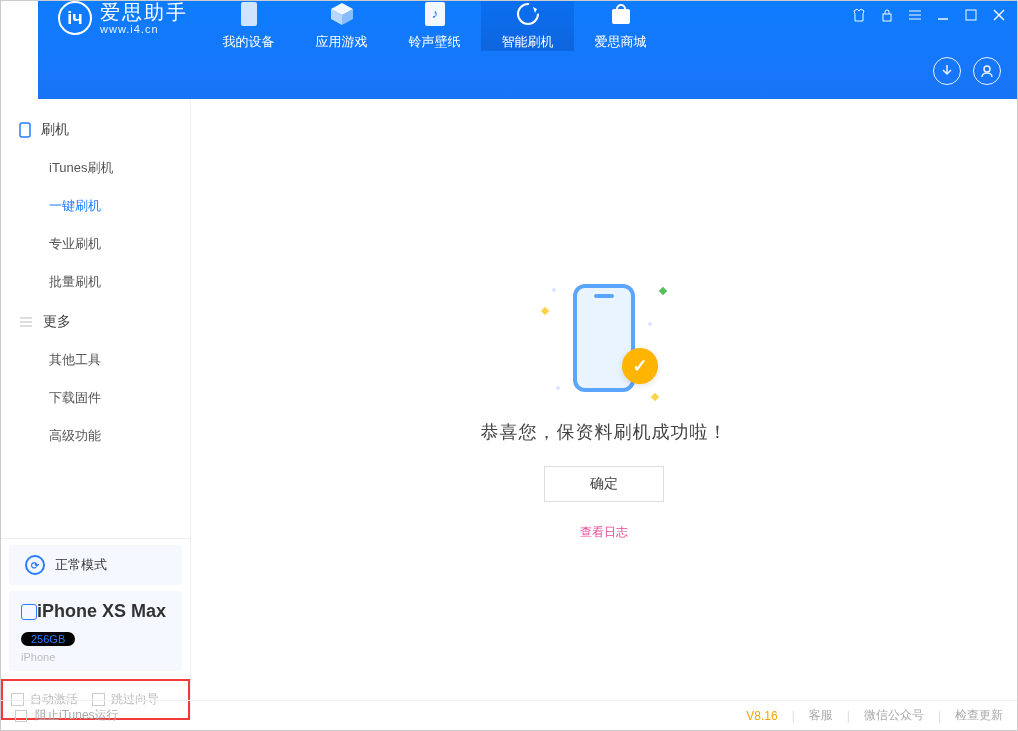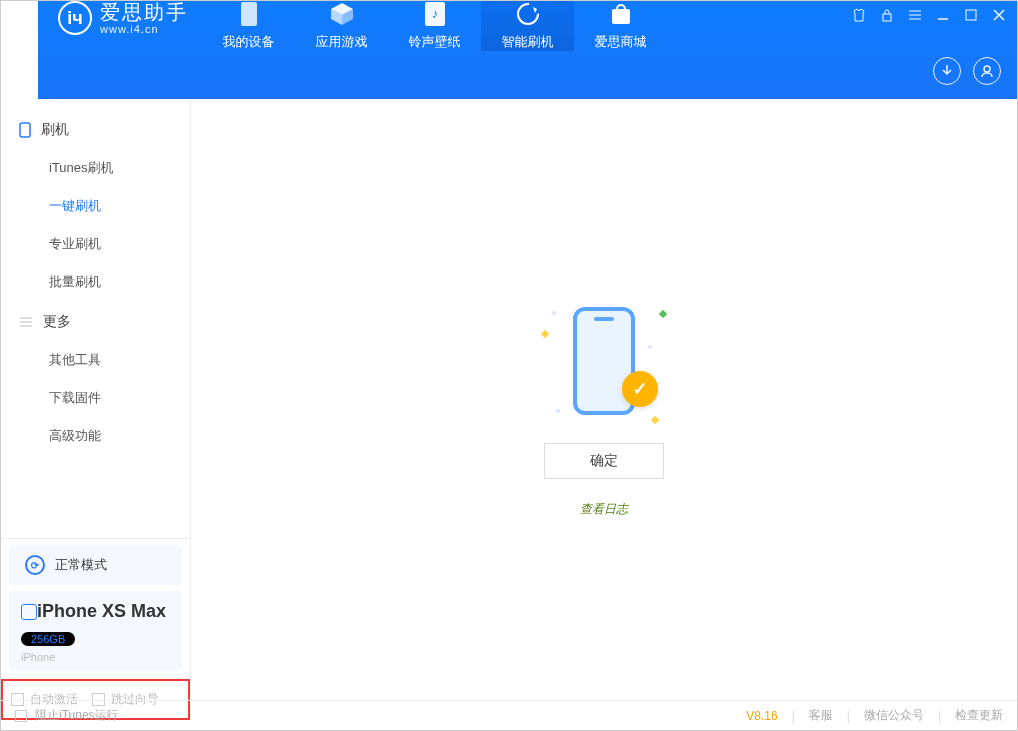--- a/index.html
+++ b/index.html
@@ -53,21 +53,21 @@
 .phone-illus{ position:relative; width:120px; height:120px; display:flex; align-items:center; justify-content:center;}
 .phone{ width:62px; height:108px; border:4px solid #5aa6ff; border-radius:12px; background:#eaf4ff; position:relative;}
 .phone:before{ content:""; position:absolute; top:6px; left:50%; transform:translateX(-50%); width:20px; height:4px; background:#5aa6ff; border-radius:2px;}
 .check-badge{ position:absolute; right:6px; bottom:14px; width:36px; height:36px; background:#ffb400; border-radius:50%; display:flex; align-items:center; justify-content:center; color:#fff; font-size:18px; font-weight:bold; box-shadow:0 2px 6px rgba(0,0,0,.12);}
 .spark{ position:absolute; width:6px; height:6px; background:#ffd24d; transform:rotate(45deg);}
 .spark.s1{ left:-2px; top:30px;} .spark.s2{ right:-2px; top:10px; background:#56c05a;} .spark.s3{ right:6px; bottom:-2px;}
 .dot{ position:absolute; width:4px; height:4px; border-radius:50%; background:#d9e6ff;}
 .dot.d1{ left:8px; top:10px;} .dot.d2{ right:12px; top:44px;} .dot.d3{ left:12px; bottom:8px;}
 .success-text{ font-size:18px; color:#444; letter-spacing:1px;}
 .ok-btn{ width:120px; height:36px; border:1px solid #ddd; background:#fff; font-size:14px; color:#444; cursor:pointer;}
-.log-link{ font-size:12px; color:#4d7c0f; cursor:pointer; text-decoration:none;font-style:italic;}
+.log-link{ font-size:12px; color:#ec4899; cursor:pointer; text-decoration:none;}
 
 
 .footer{ position:absolute; bottom:0; left:0; right:0; height:30px; border-top:1px solid #eee; display:flex; align-items:center; padding:0 14px; font-size:12px; color:#aaa; gap:8px;}
 .footer .cb{ width:12px; height:12px; border:1px solid #ccc;}
 .footer-right{ margin-left:auto; display:flex; align-items:center; gap:14px;}
 .sep{ color:#ddd;}
 .ver{ color:#f4a300;}
 .flink{ cursor:pointer;}
 
 svg { display:block; }
@@ -251,20 +251,21 @@
     <div class="phone-illus">
       <div class="phone"></div>
       <div class="check-badge">✓</div>
       <span class="spark s1"></span>
       <span class="spark s2"></span>
       <span class="spark s3"></span>
       <span class="dot d1"></span>
       <span class="dot d2"></span>
       <span class="dot d3"></span>
     </div>
+    <div class="success-text">恭喜您，保资料刷机成功啦！</div>
     <button class="ok-btn">确定</button>
     <a class="log-link">查看日志</a>
   </div>
 </div>
 
 <div class="footer">
   <span class="cb"></span>
   <span>阻止iTunes运行</span>
   <div class="footer-right">
     <span class="ver">V8.16</span>

